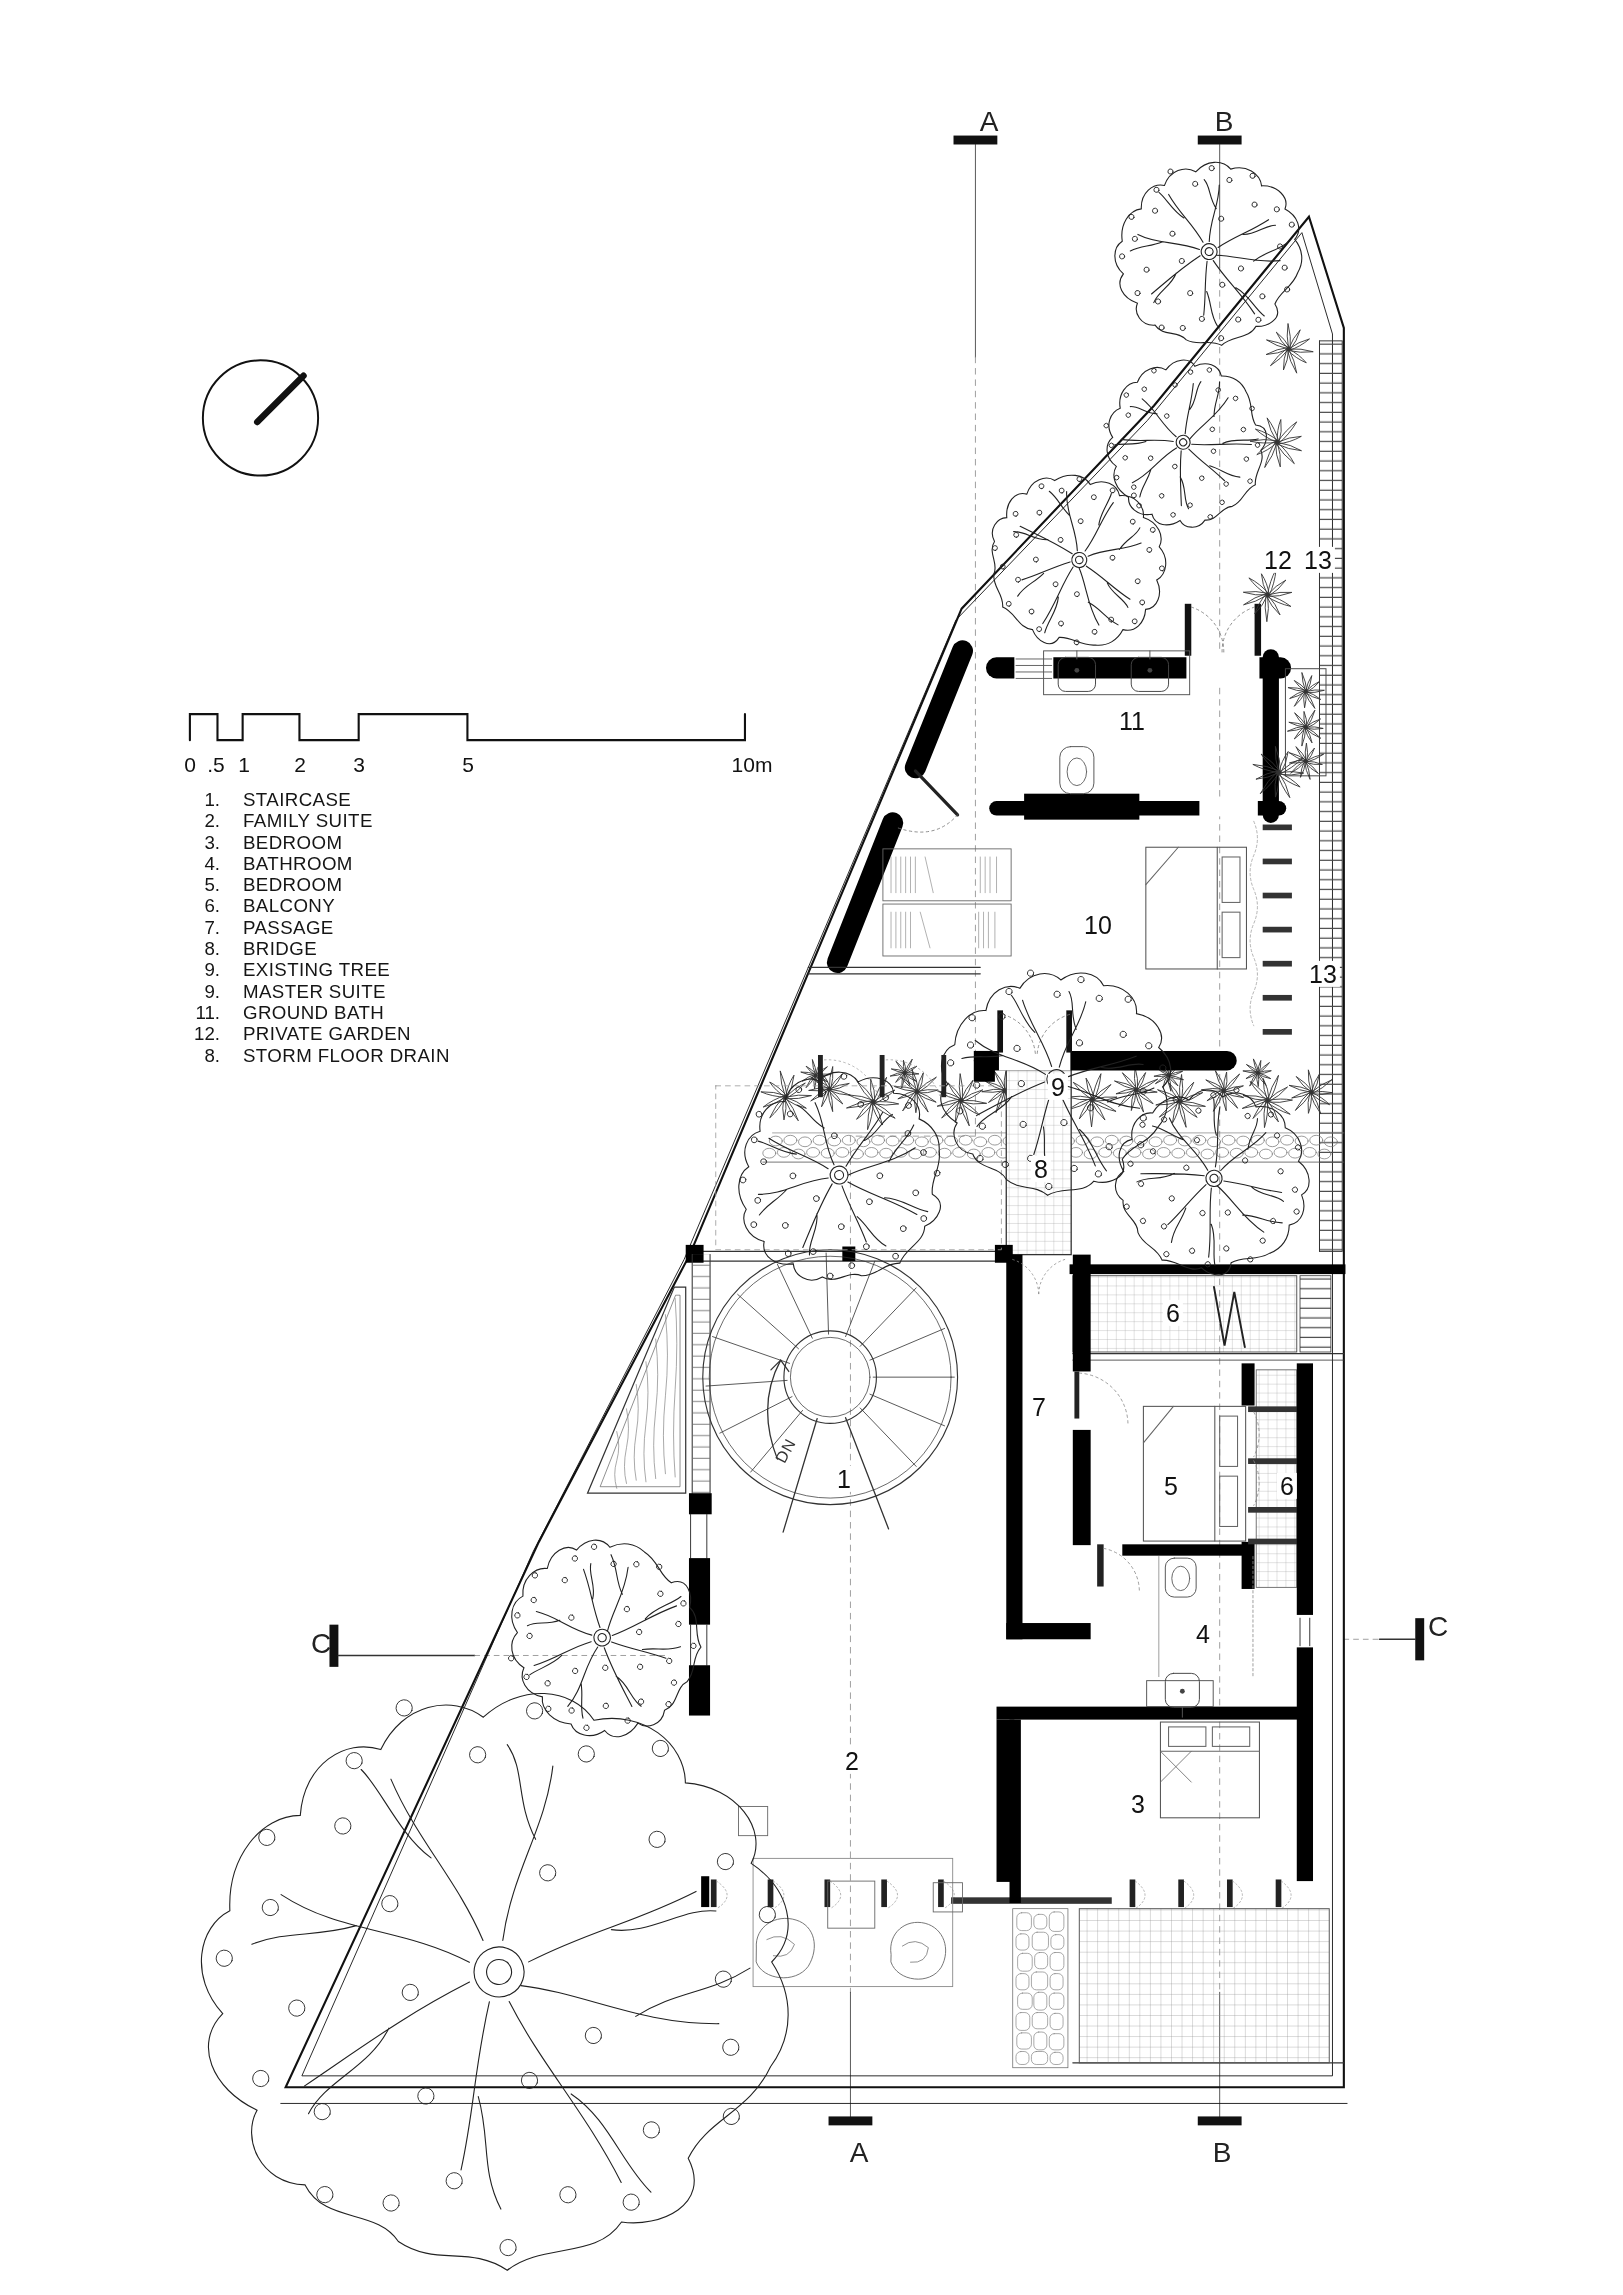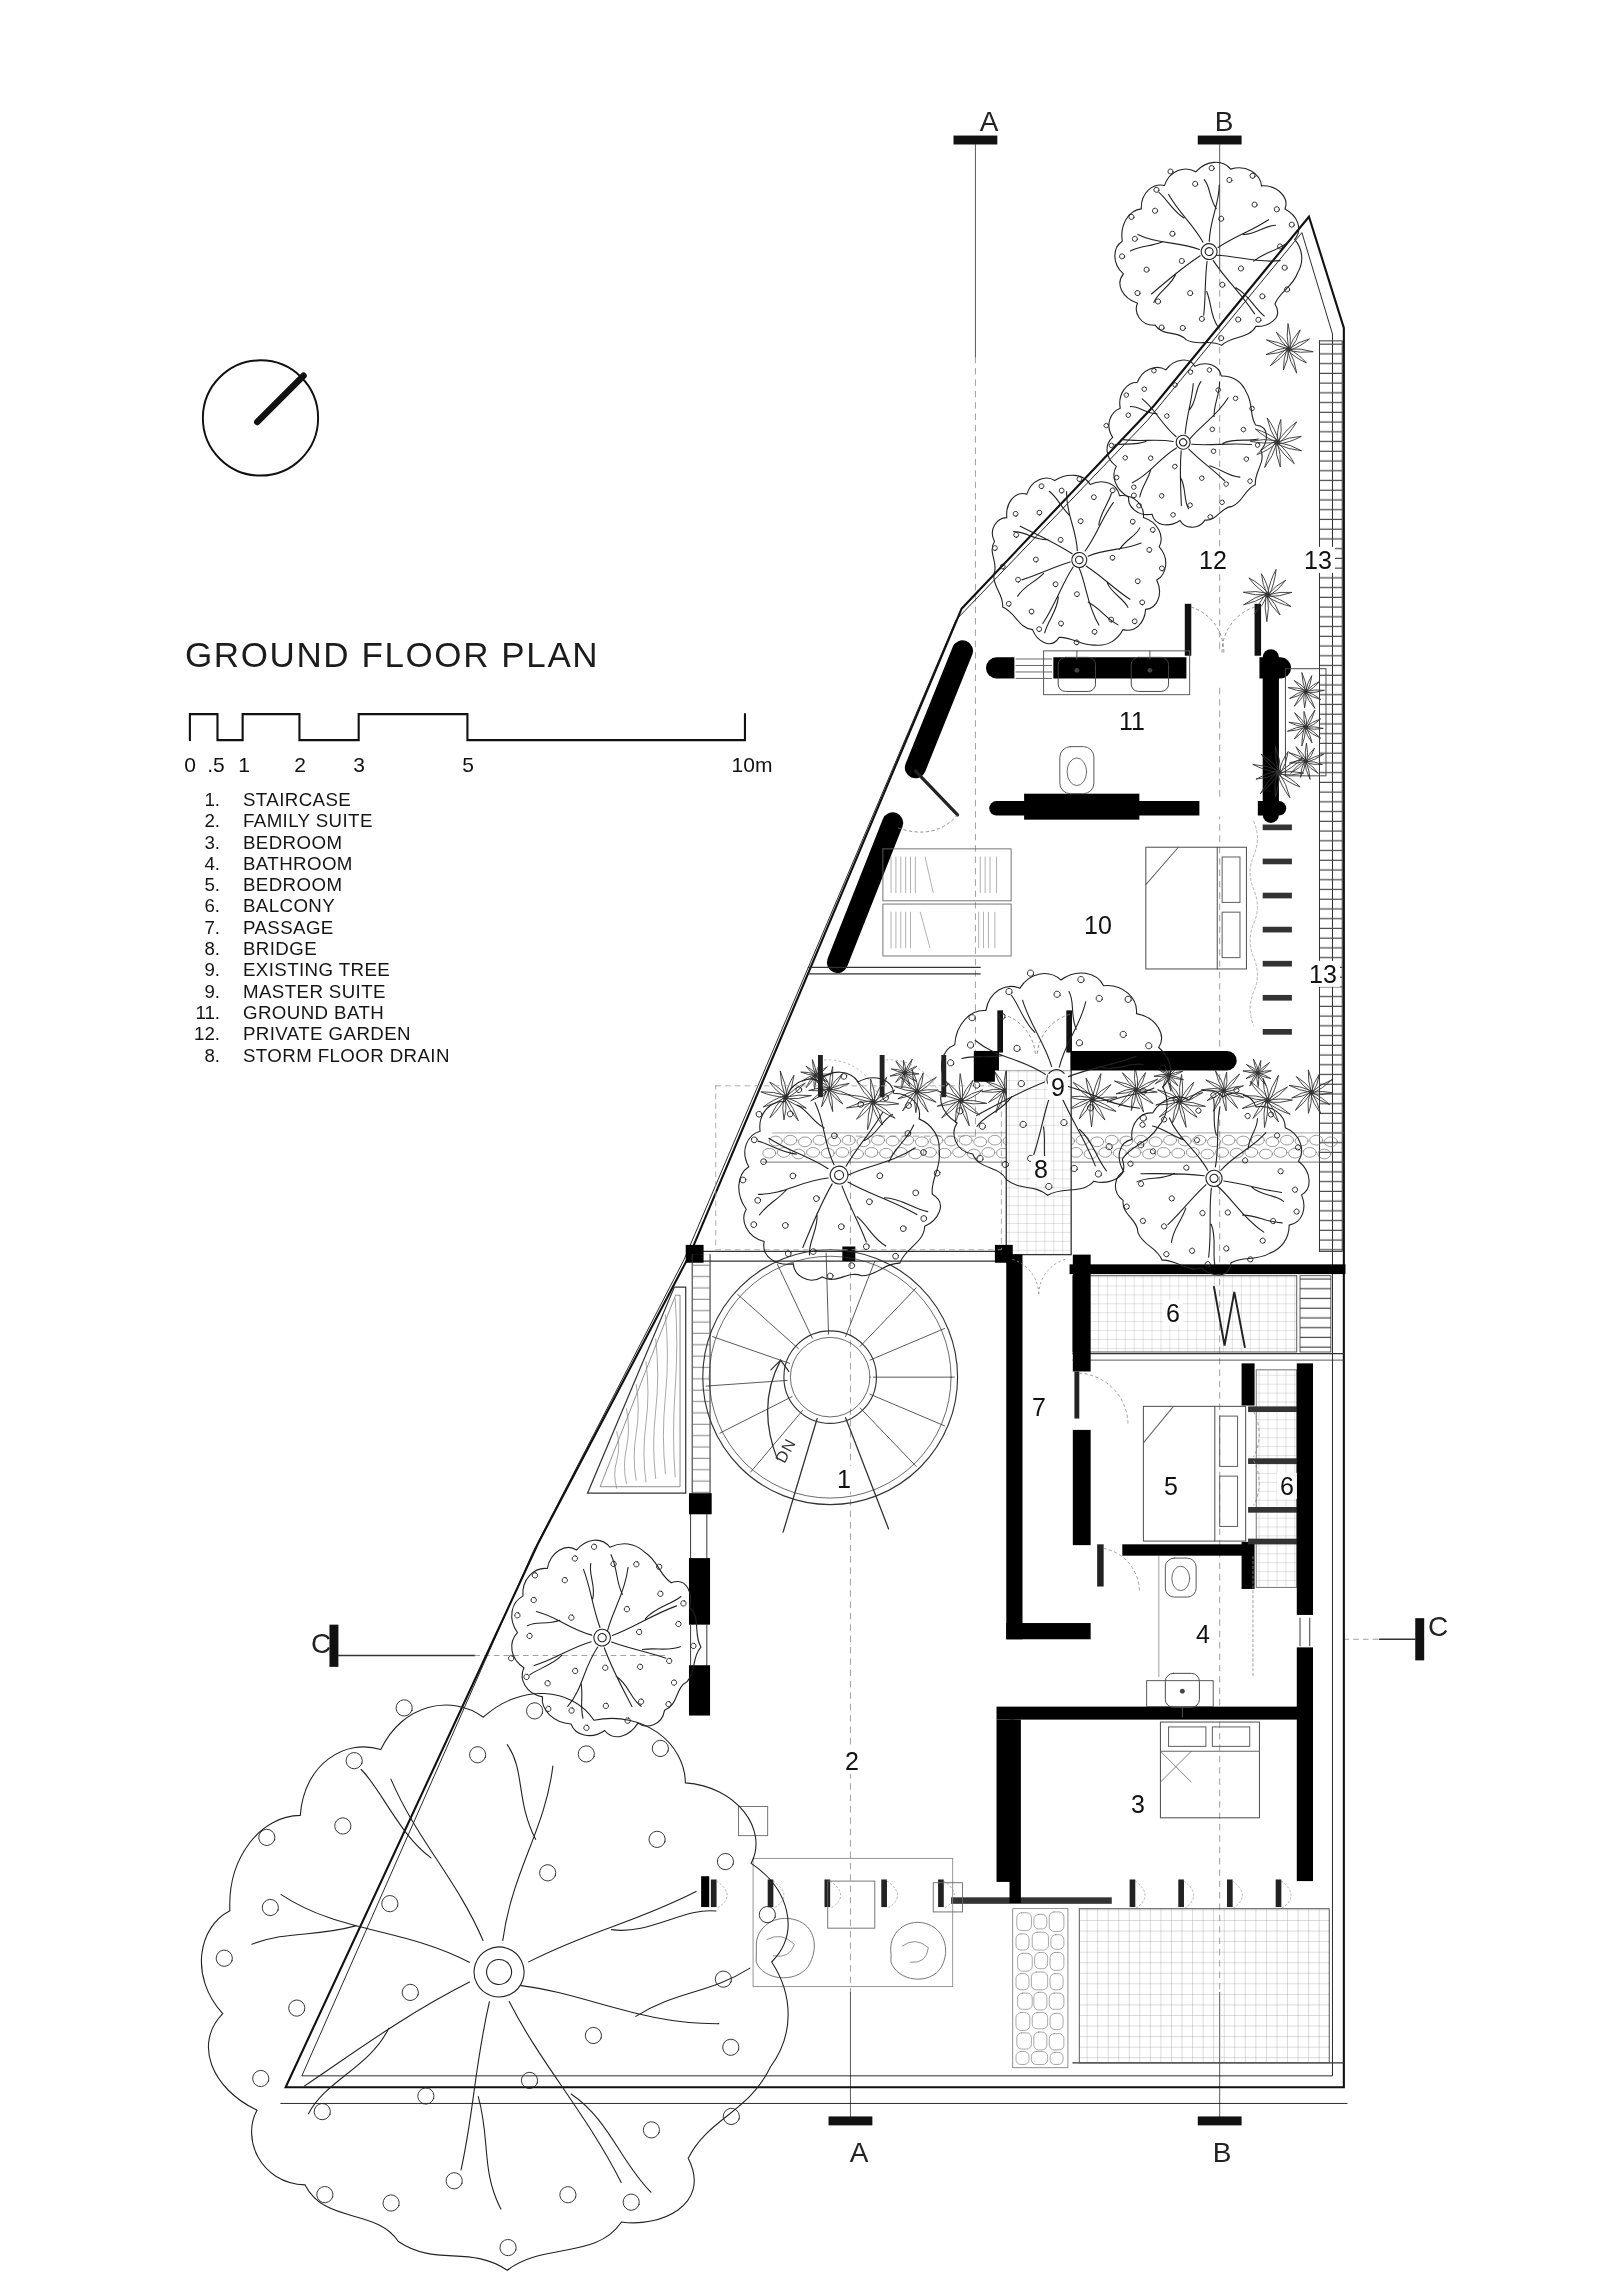--- a/index.html
+++ b/index.html
@@ -587,21 +587,20 @@
     <g stroke="#111">
       <circle cx="321" cy="515" r="71" stroke-width="2.4"></circle>
       <line x1="317" y1="520" x2="374" y2="463" stroke-width="8"></line>
     </g>
 
     <g stroke="#111" stroke-width="2.6" fill="none">
       <path d="M234,912 V880 H268 V912 H299 V880 H369 V912 H442 V880 H576 V912 H918 V880"></path>
     </g>
   </svg>
 
-  <div class="page-title">GROUND FLOOR PLAN</div>
 
   <div class="legend">
 
   <div class="legend-row">
         <span class="legend-num">1.</span>
         <span class="legend-label">STAIRCASE</span>
       </div>
       <div class="legend-row">
         <span class="legend-num">2.</span>
         <span class="legend-label">FAMILY SUITE</span>
@@ -670,21 +669,21 @@
       <div class="plan-label" style="position: absolute; left: 1138px; top: 1804px;">3</div>
       <div class="plan-label" style="position: absolute; left: 1203px; top: 1634px;">4</div>
       <div class="plan-label" style="position: absolute; left: 1171px; top: 1486px;">5</div>
       <div class="plan-label" style="position: absolute; left: 1173px; top: 1313px;">6</div>
       <div class="plan-label" style="position: absolute; left: 1287px; top: 1486px;">6</div>
       <div class="plan-label" style="position: absolute; left: 1039px; top: 1407px;">7</div>
       <div class="plan-label" style="position: absolute; left: 1041px; top: 1169px;">8</div>
       <div class="plan-label" style="position: absolute; left: 1058px; top: 1087px;">9</div>
       <div class="plan-label" style="position: absolute; left: 1098px; top: 925px;">10</div>
       <div class="plan-label" style="position: absolute; left: 1132px; top: 721px;">11</div>
-      <div class="plan-label" style="position: absolute; left: 1213px; top: 560px;">12</div>
+      <div class="plan-label" style="position: absolute; left: 1278px; top: 560px;">12</div>
       <div class="plan-label" style="position: absolute; left: 1318px; top: 560px;">13</div>
       <div class="plan-label" style="position: absolute; left: 1323px; top: 974px;">13</div>
     </div>
 
   <div>
 
   <div class="section-letter" style="position: absolute; left: 989px; top: 122px;">A</div>
       <div class="section-letter" style="position: absolute; left: 1224px; top: 122px;">B</div>
       <div class="section-letter" style="position: absolute; left: 321px; top: 1644px;">C</div>
       <div class="section-letter" style="position: absolute; left: 1438px; top: 1627px;">C</div>

